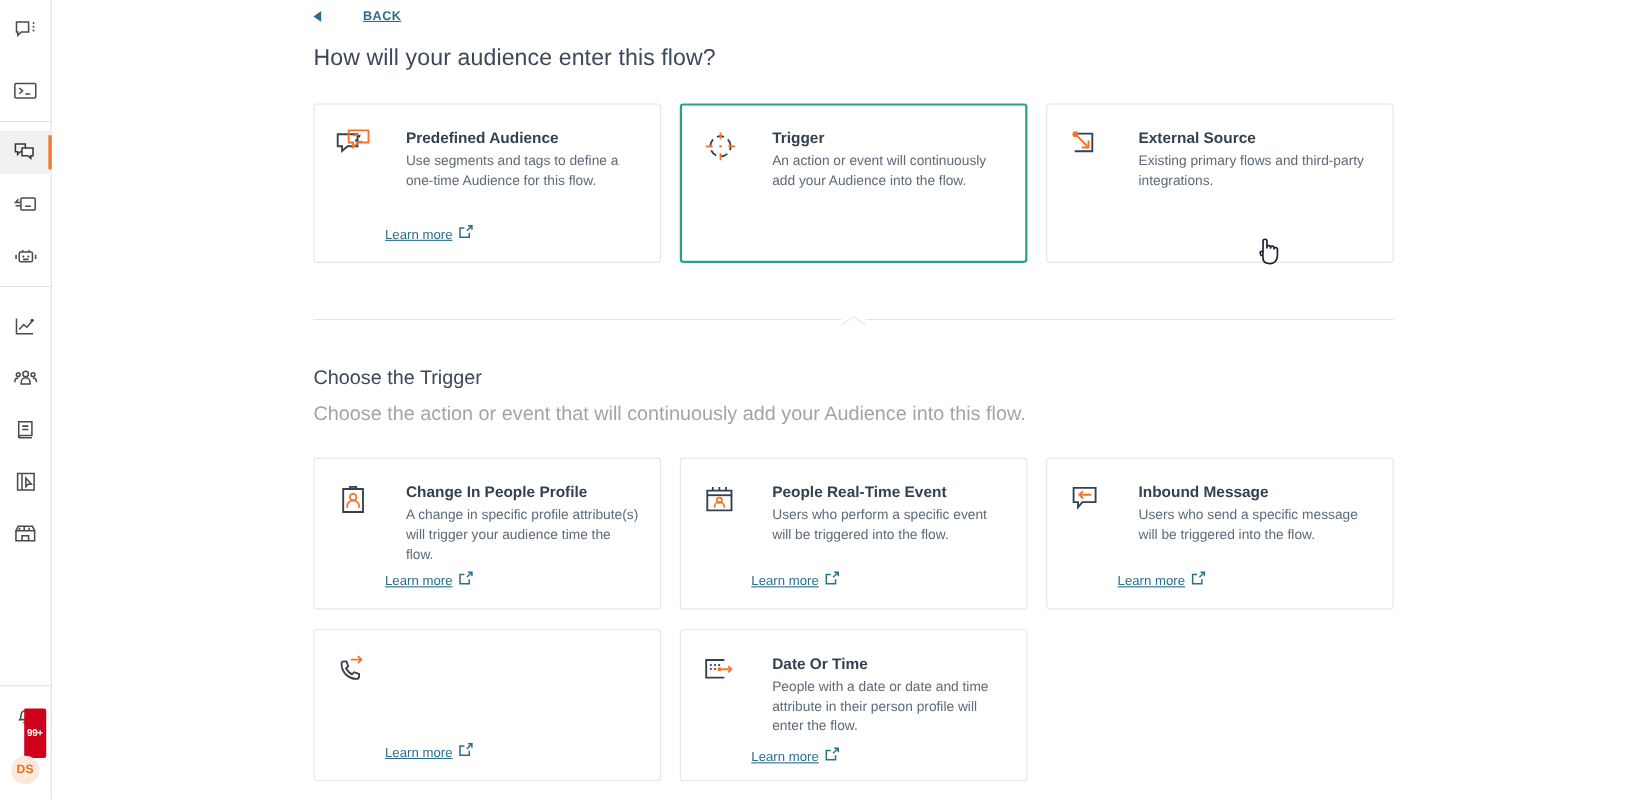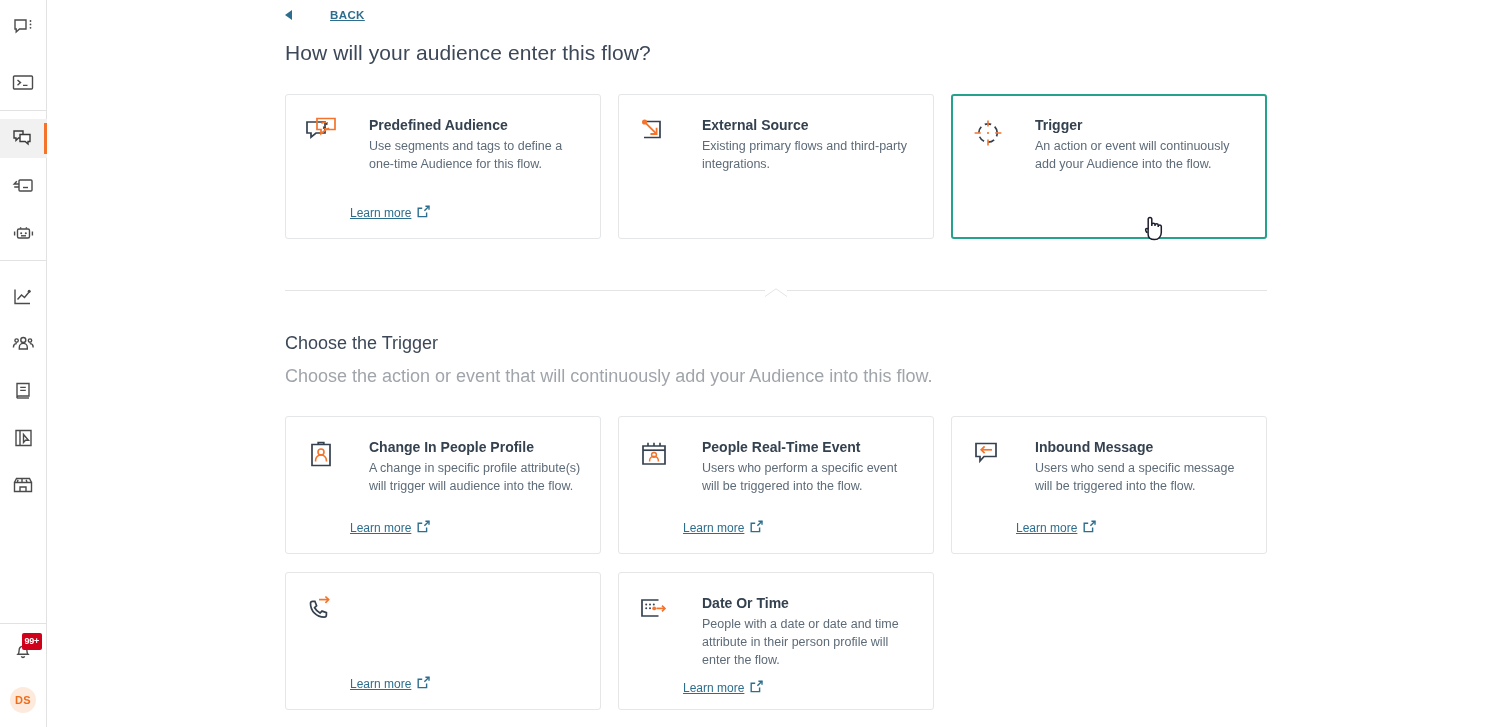--- a/index.html
+++ b/index.html
@@ -38,25 +38,25 @@
     width: 47px; height: 1px; background: #e2e2e2;
     flex: 0 0 1px;
   }
   .rail-gap-sm { height: 8px; flex: 0 0 8px; }
   .rail-gap-md { height: 16px; flex: 0 0 16px; }
   .rail-spacer { flex: 1 1 auto; }
 
   .bell-wrap { position: relative; width: 47px; height: 40px;
      display:flex; align-items:center; justify-content:center; }
   .bell-badge {
-    position: absolute; top: 1px; left: 22px;
+    position: absolute; top: 12px; left: 22px;
     background: #d0021b; color: #fff;
     font-size: 9px; font-weight: bold;
     line-height: 11px;
-    padding: 3px 3px; border-radius: 2px;
+    padding: 17px 3px; border-radius: 2px;
     letter-spacing: -0.3px;
   }
   .avatar {
     width: 26px; height: 26px; border-radius: 50%;
     background: #fdeadd; color: #ef6c1a;
     font-size: 11px; font-weight: bold;
     display: flex; align-items: center; justify-content: center;
     letter-spacing: 0.3px;
   }
 
@@ -340,49 +340,49 @@
           <span>
             <svg width="13" height="13" viewBox="0 0 13 13" fill="none" stroke="#2d6e8e" stroke-width="1.4">
               <path d="M8.4 1.2H12v3.6"></path>
               <path d="M12 1.2L7.4 5.8"></path>
               <path d="M9.6 7.6v4H1.2v-8.4h4"></path>
             </svg>
           </span>
         </a>
       </div>
 
+      <div class="card entry selected">
+        <div class="card-head">
+          <div class="card-icon">
+            <svg width="34" height="32" viewBox="0 0 34 32" fill="none">
+              <circle cx="17" cy="16" r="9.2" stroke="#35414f" stroke-width="1.7" fill="none" stroke-dasharray="6.5 4.2" stroke-dashoffset="3"></circle>
+              <path d="M17 3.4v6.2M17 22.4v6.2M3.6 16h6.2M24.2 16h6.2" stroke="#f4742b" stroke-width="1.6"></path>
+              <circle cx="17" cy="16" r="1.1" fill="#f4742b"></circle>
+            </svg>
+          </div>
+          <div class="card-body">
+            <div class="card-title">Trigger</div>
+            <div class="card-desc">An action or event will continuously add your Audience into the flow.</div>
+          </div>
+        </div>
+      </div>
+
       <div class="card entry">
         <div class="card-head">
           <div class="card-icon">
             <svg width="32" height="30" viewBox="0 0 32 30" fill="none">
               <path d="M5 4.5h16v16H5" stroke="#35414f" stroke-width="1.7" fill="none"></path>
               <path d="M6.5 5.8L16.8 16.2" stroke="#f4742b" stroke-width="1.8"></path>
               <path d="M17.6 10.8v6.2h-6.2" stroke="#f4742b" stroke-width="1.8" fill="none"></path>
               <circle cx="5.6" cy="5" r="2.6" fill="#f4742b"></circle>
             </svg>
           </div>
           <div class="card-body">
             <div class="card-title">External Source</div>
             <div class="card-desc">Existing primary flows and third-party integrations.</div>
-          </div>
-        </div>
-      </div>
-
-      <div class="card entry selected">
-        <div class="card-head">
-          <div class="card-icon">
-            <svg width="34" height="32" viewBox="0 0 34 32" fill="none">
-              <circle cx="17" cy="16" r="9.2" stroke="#35414f" stroke-width="1.7" fill="none" stroke-dasharray="6.5 4.2" stroke-dashoffset="3"></circle>
-              <path d="M17 3.4v6.2M17 22.4v6.2M3.6 16h6.2M24.2 16h6.2" stroke="#f4742b" stroke-width="1.6"></path>
-              <circle cx="17" cy="16" r="1.1" fill="#f4742b"></circle>
-            </svg>
-          </div>
-          <div class="card-body">
-            <div class="card-title">Trigger</div>
-            <div class="card-desc">An action or event will continuously add your Audience into the flow.</div>
           </div>
         </div>
       </div>
     </div>
 
     <div class="divider">
       <div class="line-l"></div>
       <div class="line-r"></div>
       <div class="notch">
         <svg width="22" height="9" viewBox="0 0 22 9" fill="none" stroke="#e4e4e4" stroke-width="1">
@@ -401,21 +401,21 @@
           <div class="card-icon">
             <svg width="30" height="32" viewBox="0 0 30 32" fill="none">
               <path d="M5 5.5h18v21H5z" stroke="#35414f" stroke-width="1.7" fill="none"></path>
               <path d="M11.2 5.5V3.6h5.6v1.9" stroke="#35414f" stroke-width="1.7" fill="none"></path>
               <circle cx="14" cy="13" r="3" stroke="#f4742b" stroke-width="1.6" fill="none"></circle>
               <path d="M8.6 22.5v-1.2a5.4 5.4 0 0 1 10.8 0v1.2" stroke="#f4742b" stroke-width="1.6" fill="none"></path>
             </svg>
           </div>
           <div class="card-body">
             <div class="card-title">Change In People Profile</div>
-            <div class="card-desc">A change in specific profile attribute(s) will trigger will audience into the flow.</div>
+            <div class="card-desc">A change in specific profile attribute(s) will trigger your audience time the flow.</div>
           </div>
         </div>
         <a class="learn">
           <span class="learn-label">Learn more</span>
           <span>
             <svg width="13" height="13" viewBox="0 0 13 13" fill="none" stroke="#2d6e8e" stroke-width="1.4">
               <path d="M8.4 1.2H12v3.6"></path>
                 <path d="M12 1.2L7.4 5.8"></path>
               <path d="M9.6 7.6v4H1.2v-8.4h4"></path>
             </svg>

